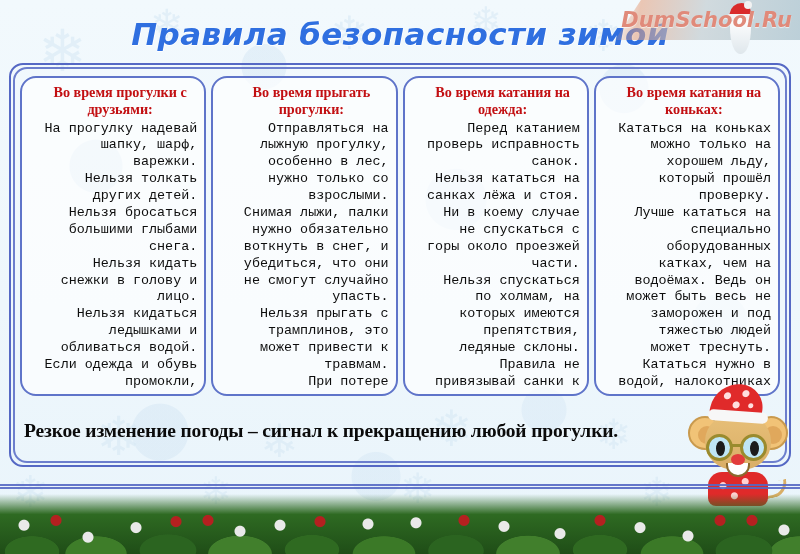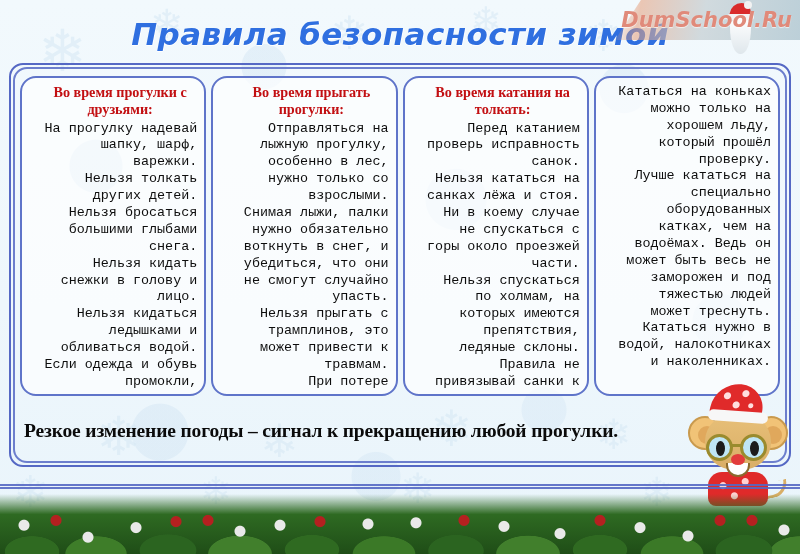--- a/index.html
+++ b/index.html
@@ -384,29 +384,31 @@
       <div class="card-title">Во время прыгать
 прогулки:</div>
       <div class="card-body">Отправляться на лыжную прогулку, особенно в лес, нужно только со взрослыми.
 Снимая лыжи, палки нужно обязательно воткнуть в снег, и убедиться, что они не смогут случайно упасть.
 Нельзя прыгать с трамплинов, это может привести к травмам.
 При потере равновесия падать надо на бок, не подставляя руки.</div>
     </div>
 
     <div class="card">
       <div class="card-title">Во время катания
-на толкать:</div>
+на одежда:</div>
       <div class="card-body">Перед катанием проверь исправность санок.
 Нельзя кататься на санках лёжа и стоя.
 Ни в коему случае не спускаться с горы около проезжей части.
 Нельзя спускаться по холмам, на которых имеются препятствия, ледяные склоны.
 Правила не привязывай санки к транспортным средствам – это опасно для жизни!</div>
     </div>
 
     <div class="card">
+      <div class="card-title">Во время катания
+на коньках:</div>
       <div class="card-body">Кататься на коньках можно только на хорошем льду, который прошёл проверку.
 Лучше кататься на специально оборудованных катках, чем на водоёмах. Ведь он может быть весь не заморожен и под тяжестью людей может треснуть.
 Кататься нужно в водой, налокотниках и наколенниках.</div>
     </div>
 
   </div>
 
   <div id="banner">
     <div id="banner-text">Резкое изменение погоды – сигнал к прекращению любой прогулки.</div>
   </div>

